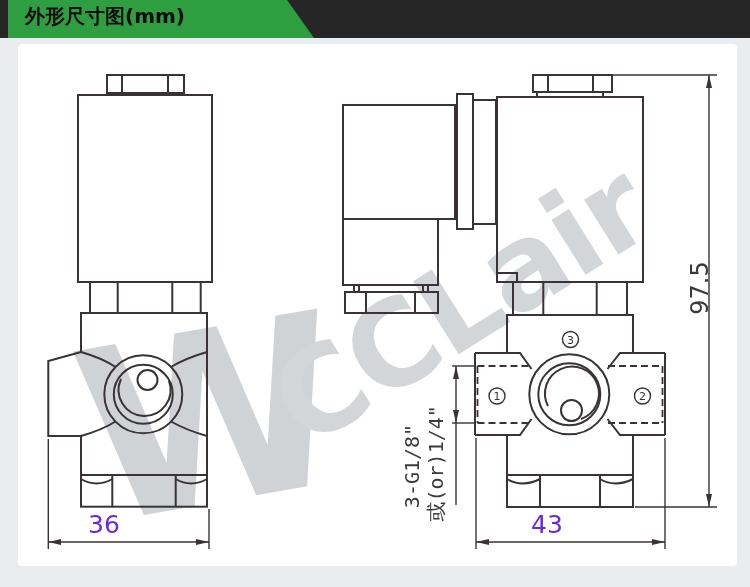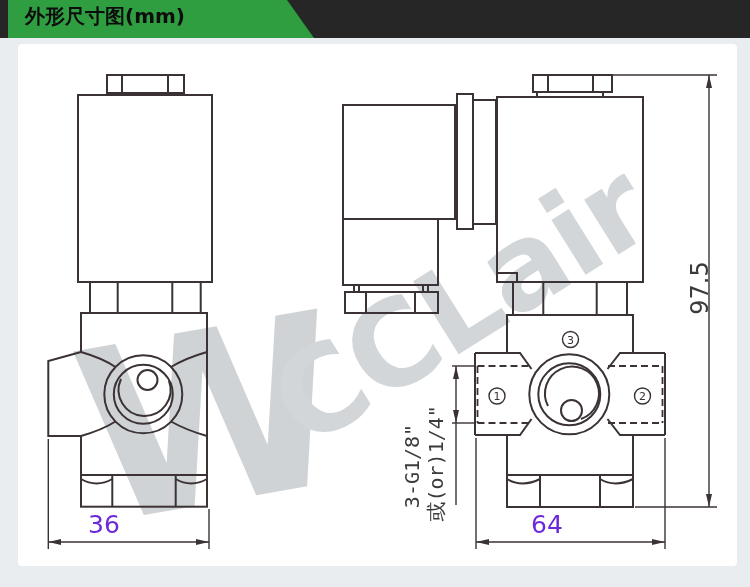--- a/index.html
+++ b/index.html
@@ -199,21 +199,21 @@
         <text class="num" x="642.5" y="400">2</text>
       </g>
       <g>
         <circle class="thin" cx="570.5" cy="339.5" r="8"></circle>
         <text class="num" x="570.5" y="343.5">3</text>
       </g>
     </g>
   </svg>
 
   <div class="dim" style="left:88px;top:510px;width:80px;">36</div>
-  <div class="dim" style="left:531px;top:510px;width:80px;">64</div>
+  <div class="dim" style="left:531px;top:510px;width:80px;">43</div>
   <div class="dim-rot" style="left:660px;top:274px;width:80px;height:28px;">97.5</div>
 
   <div class="thread-label">
     <div>3-G1/8"</div>
     <div>或(or)1/4"</div>
   </div>
 
 </div>
 
 </body></html>

